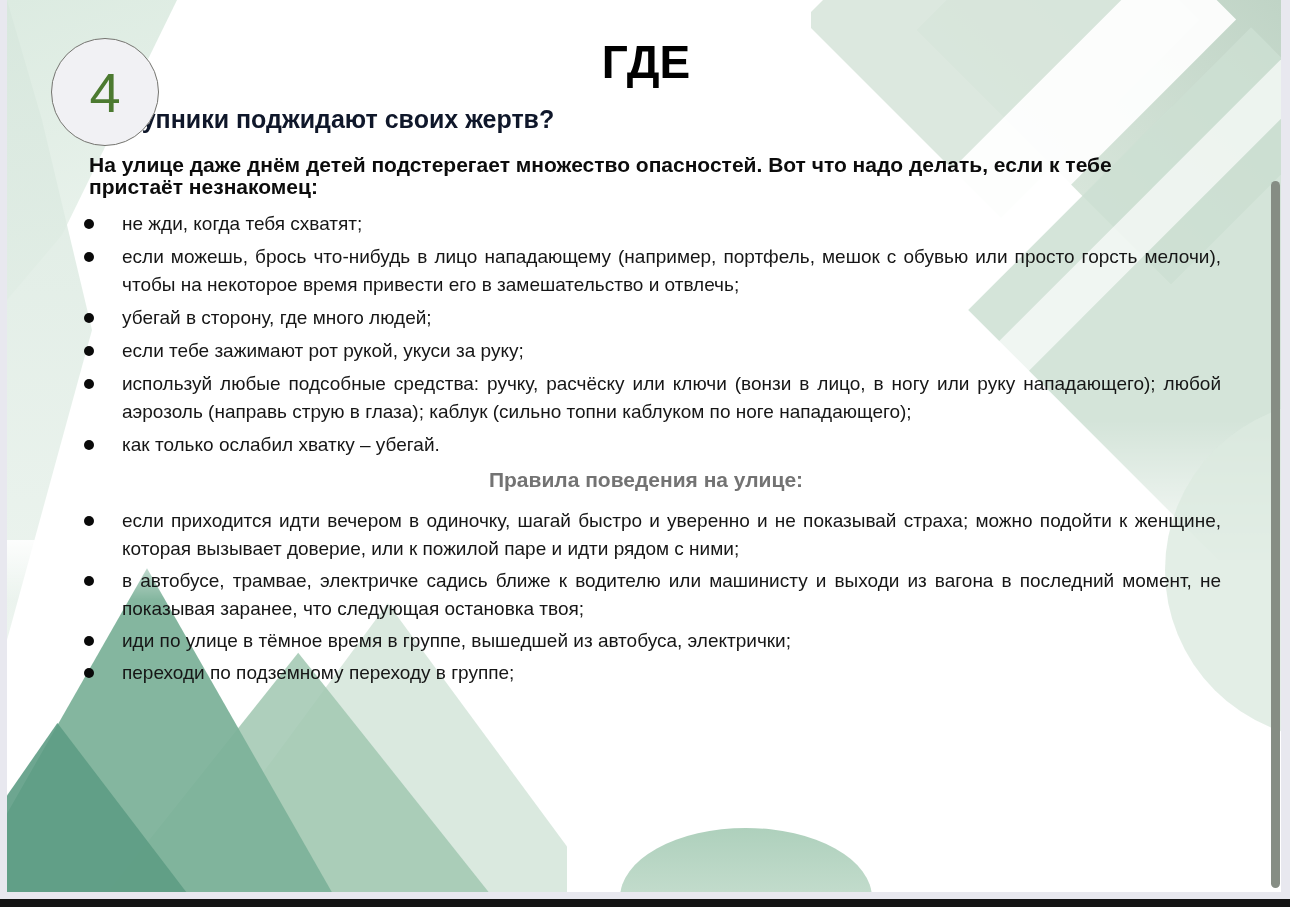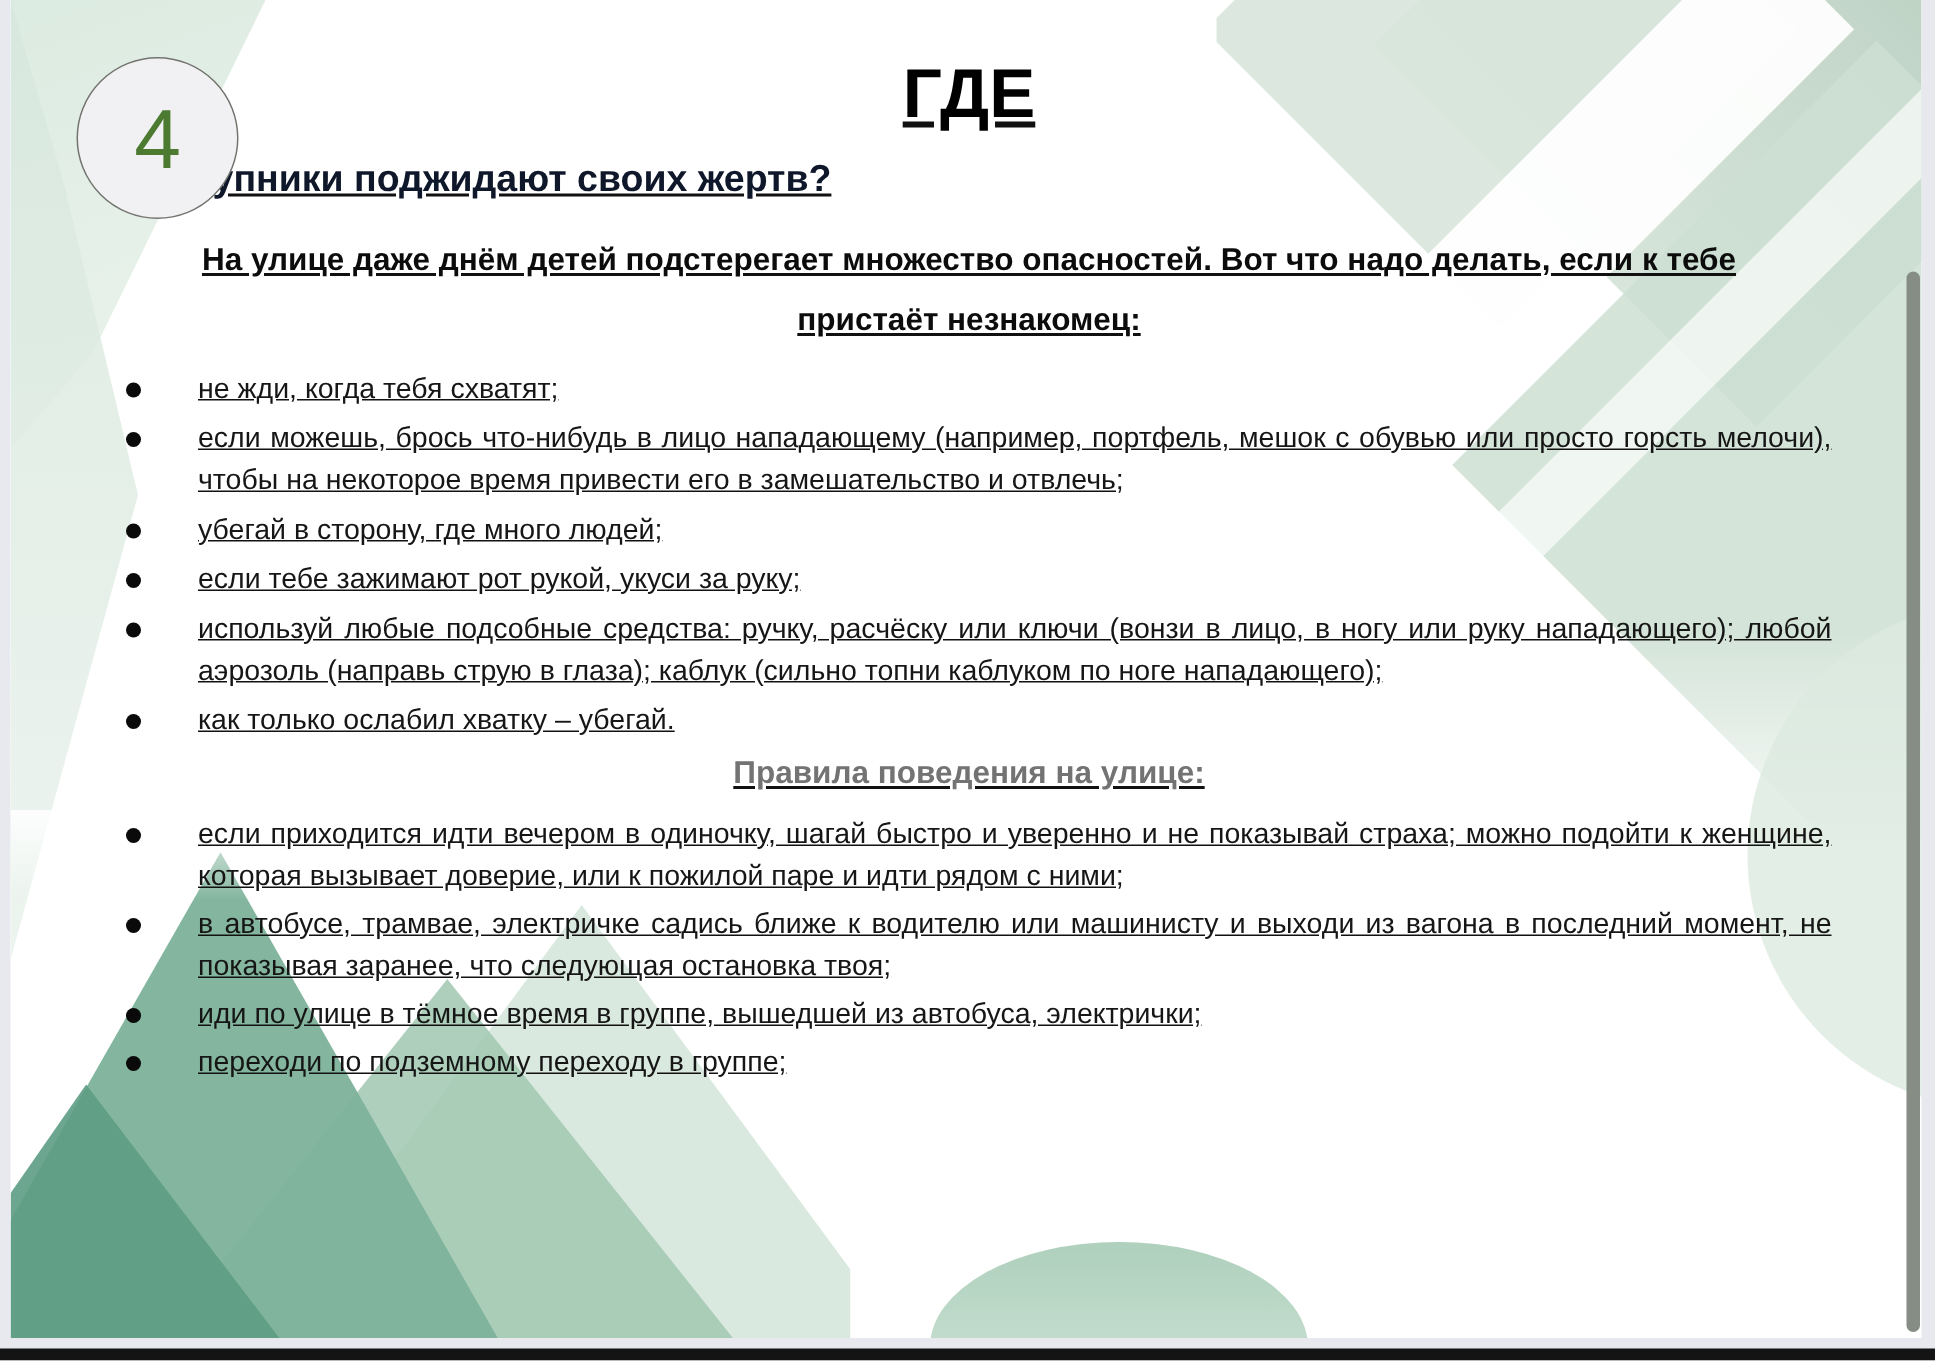--- a/index.html
+++ b/index.html
@@ -57,35 +57,35 @@
   .b-semi{left:613px;top:828px;width:252px;height:140px;border-radius:50%;
           background:linear-gradient(180deg,#aed0bc,#d9e9de);}
   
   .badge{
     position:absolute;left:44px;top:38px;width:106px;height:106px;
     border-radius:50%;background:#f1f1f4;border:1.5px solid #74746f;
     display:flex;align-items:center;justify-content:center;
     font-size:56px;color:#4c7a30;z-index:5;
   }
   
-  .content{position:relative;z-index:3;padding:30px 60px 0 64px;text-decoration:underline;}
+  .content{position:relative;z-index:3;padding:30px 60px 0 64px;}
   .t1{font-size:46px;font-weight:bold;text-align:center;line-height:52px;margin:6px 0 0 0;color:#000;}
   .t2{font-size:25px;font-weight:bold;text-align:left;line-height:46px;margin:8px 0 0 0;color:#0f172a;}
   .t3{font-size:27px;font-weight:bold;text-align:center;line-height:32px;margin:10px 0 0 0;color:#000;}
-  .intro{font-size:21px;font-weight:bold;text-align:center;line-height:40px;margin:12px 18px 0 18px;color:#0c0c0c;}
+  .intro{font-size:21px;font-weight:bold;line-height:22px;margin:12px 18px 0 18px;color:#0c0c0c;}
   ul.blist{list-style:none;margin:12px 0 0 0;padding:0;}
   ul.blist li{
     display:flex;align-items:flex-start;
     font-size:19px;line-height:28px;margin-bottom:5px;
     text-align:justify;color:#161616;
   }
   ul.blist.second li{margin-bottom:4px;}
   .dot{flex:0 0 10px;width:10px;height:10px;border-radius:50%;
        background:#0a0a0a;margin:9px 28px 0 13px;}
-  .li-text{flex:1;margin-left:10px;}
+  .li-text{flex:1;}
   .h-rules{font-size:21px;font-weight:bold;text-align:center;line-height:30px;margin:6px 0 4px 0;color:#737373;}
   
   .scroll-thumb{
     position:absolute;left:1271px;top:181px;width:9px;height:707px;
     border-radius:5px;background:#868d84;z-index:9;
   }
   .bottom-bar{
     position:absolute;left:0;bottom:0;width:1290px;height:8px;
     background:#141414;z-index:10;
   }

